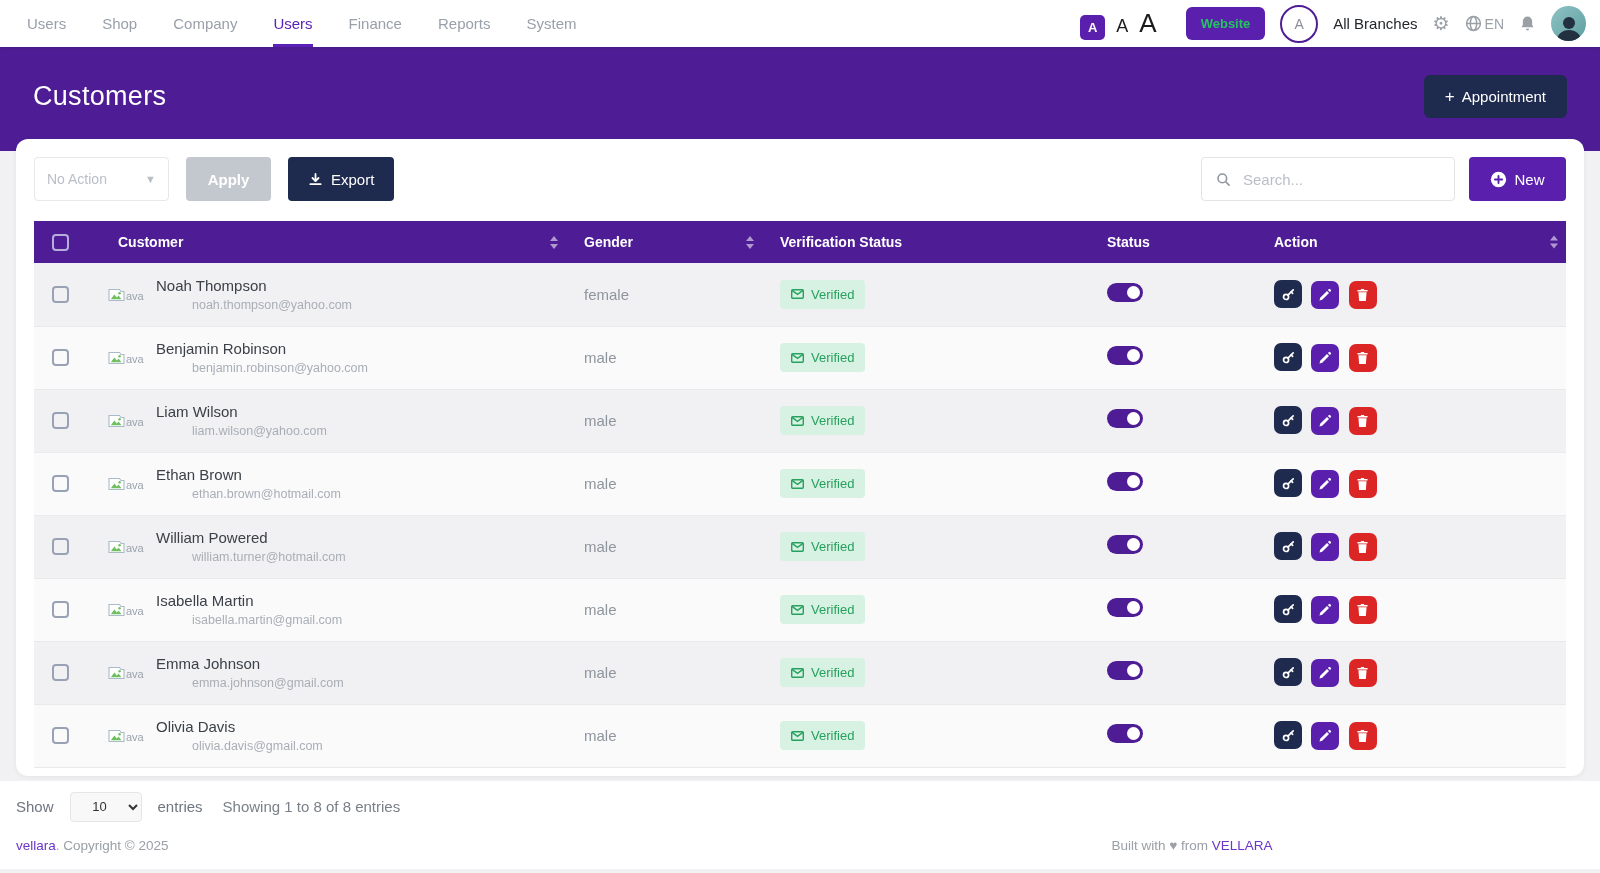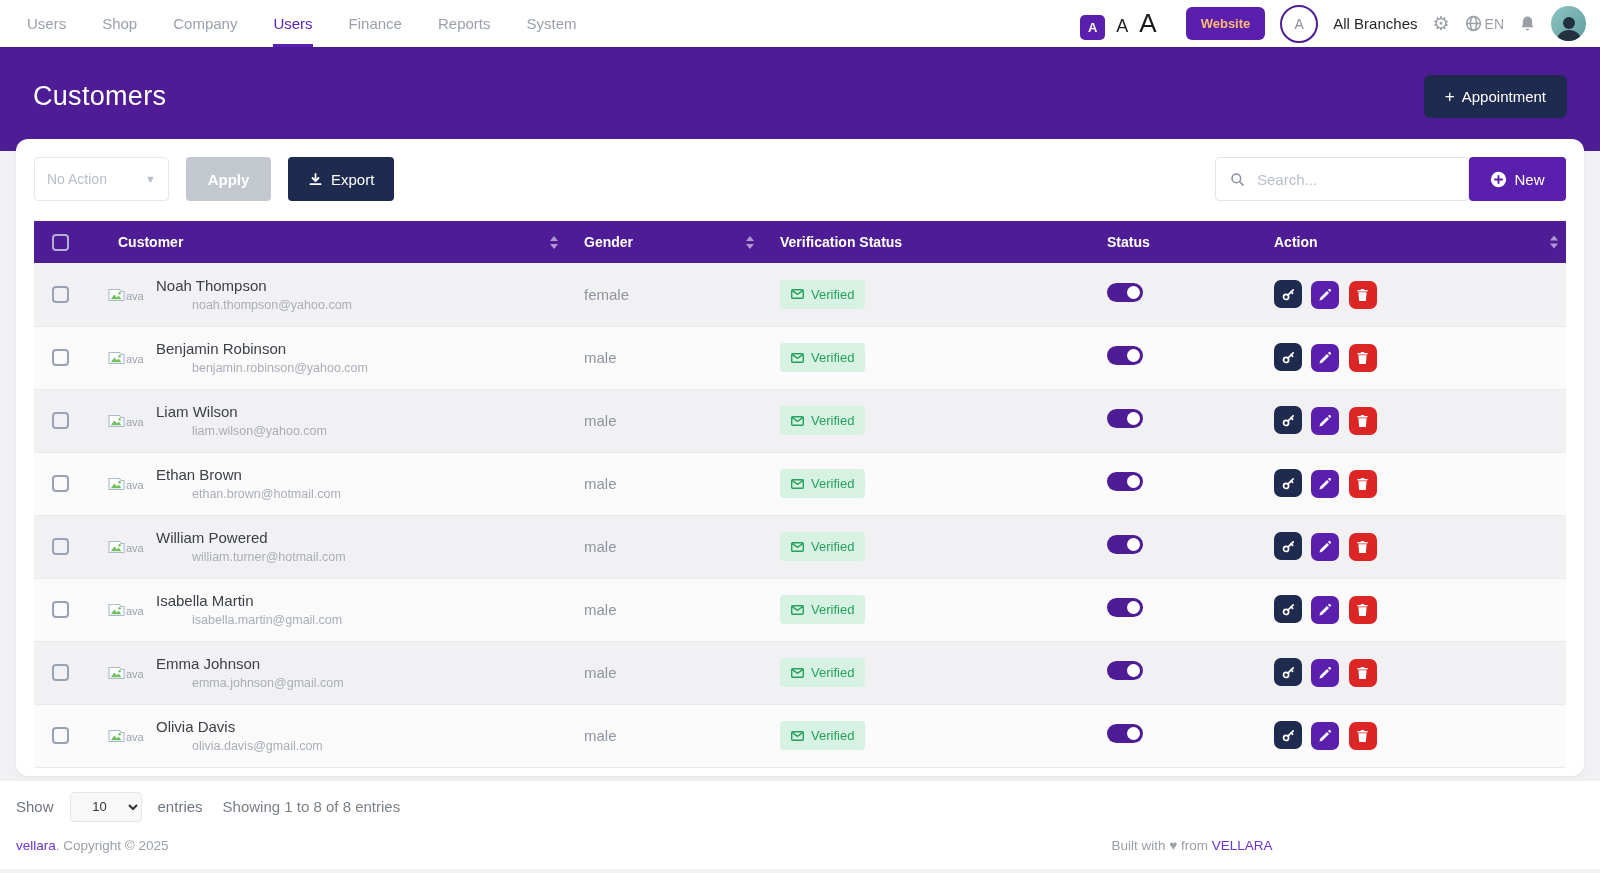--- a/index.html
+++ b/index.html
@@ -23,21 +23,21 @@
   .topnav-right { margin-left:auto; display:flex; align-items:center; gap:15px; }
   .fs-group { display:flex; align-items:baseline; gap:11px; margin-right:14px; }
   .fs-small {
     width:25px; height:25px; background:#5b1fae; color:#fff; border:none;
     border-radius:5px; font-size:13px; font-weight:bold; cursor:pointer;
     display:inline-flex; align-items:center; justify-content:center;
   }
   .fs-med { font-size:18px; color:#1b1b1b; background:none; border:none; cursor:pointer; }
   .fs-large { font-size:26px; color:#1b1b1b; background:none; border:none; cursor:pointer; }
   .website-btn {
-    background:#5b1fae; color:#fdba74; border:none; border-radius:6px;
+    background:#5b1fae; color:#22c55e; border:none; border-radius:6px;
     font-size:13px; font-weight:bold; padding:9px 15px; cursor:pointer;
   }
   .branch-circle {
     width:38px; height:38px; border:2px solid #4e1d95; border-radius:50%;
     display:flex; align-items:center; justify-content:center;
     color:#8a8f98; font-size:14px; cursor:pointer; background:#fff;
   }
   .branches-label { font-size:15px; color:#23272b; cursor:pointer; }
   .icon-grey { color:#9aa0a6; cursor:pointer; display:inline-flex; align-items:center; }
   .gear-glyph { font-size:19px; line-height:1; }
@@ -71,21 +71,21 @@
   .caret-down { color:#b9bec7; font-size:11px; }
   .apply-btn {
     margin-left:17px; width:85px; height:44px; background:#c3c8ce; color:#fff;
     border:none; border-radius:4px; font-size:15px; font-weight:bold; cursor:pointer;
   }
   .export-btn {
     margin-left:17px; height:44px; background:#1e2a4e; color:#fff; border:none;
     border-radius:4px; font-size:15px; padding:0 20px; cursor:pointer;
     display:inline-flex; align-items:center; gap:8px;
   }
-  .toolbar-right { margin-left:auto; display:flex; align-items:center; }
+  .toolbar-right { margin-left:auto; display:flex; align-items:center; gap:14px; }
   .search-box {
     width:254px; height:44px; border:1px solid #e3e3e8; border-radius:4px; background:#fff;
     display:flex; align-items:center; padding:0 14px; gap:12px;
   }
   .search-box input {
     border:none; outline:none; font-size:15px; color:#555; width:100%;
     font-family:"Liberation Sans",sans-serif;
   }
   .search-box input::placeholder { color:#b9bec7; }
   .new-btn {

